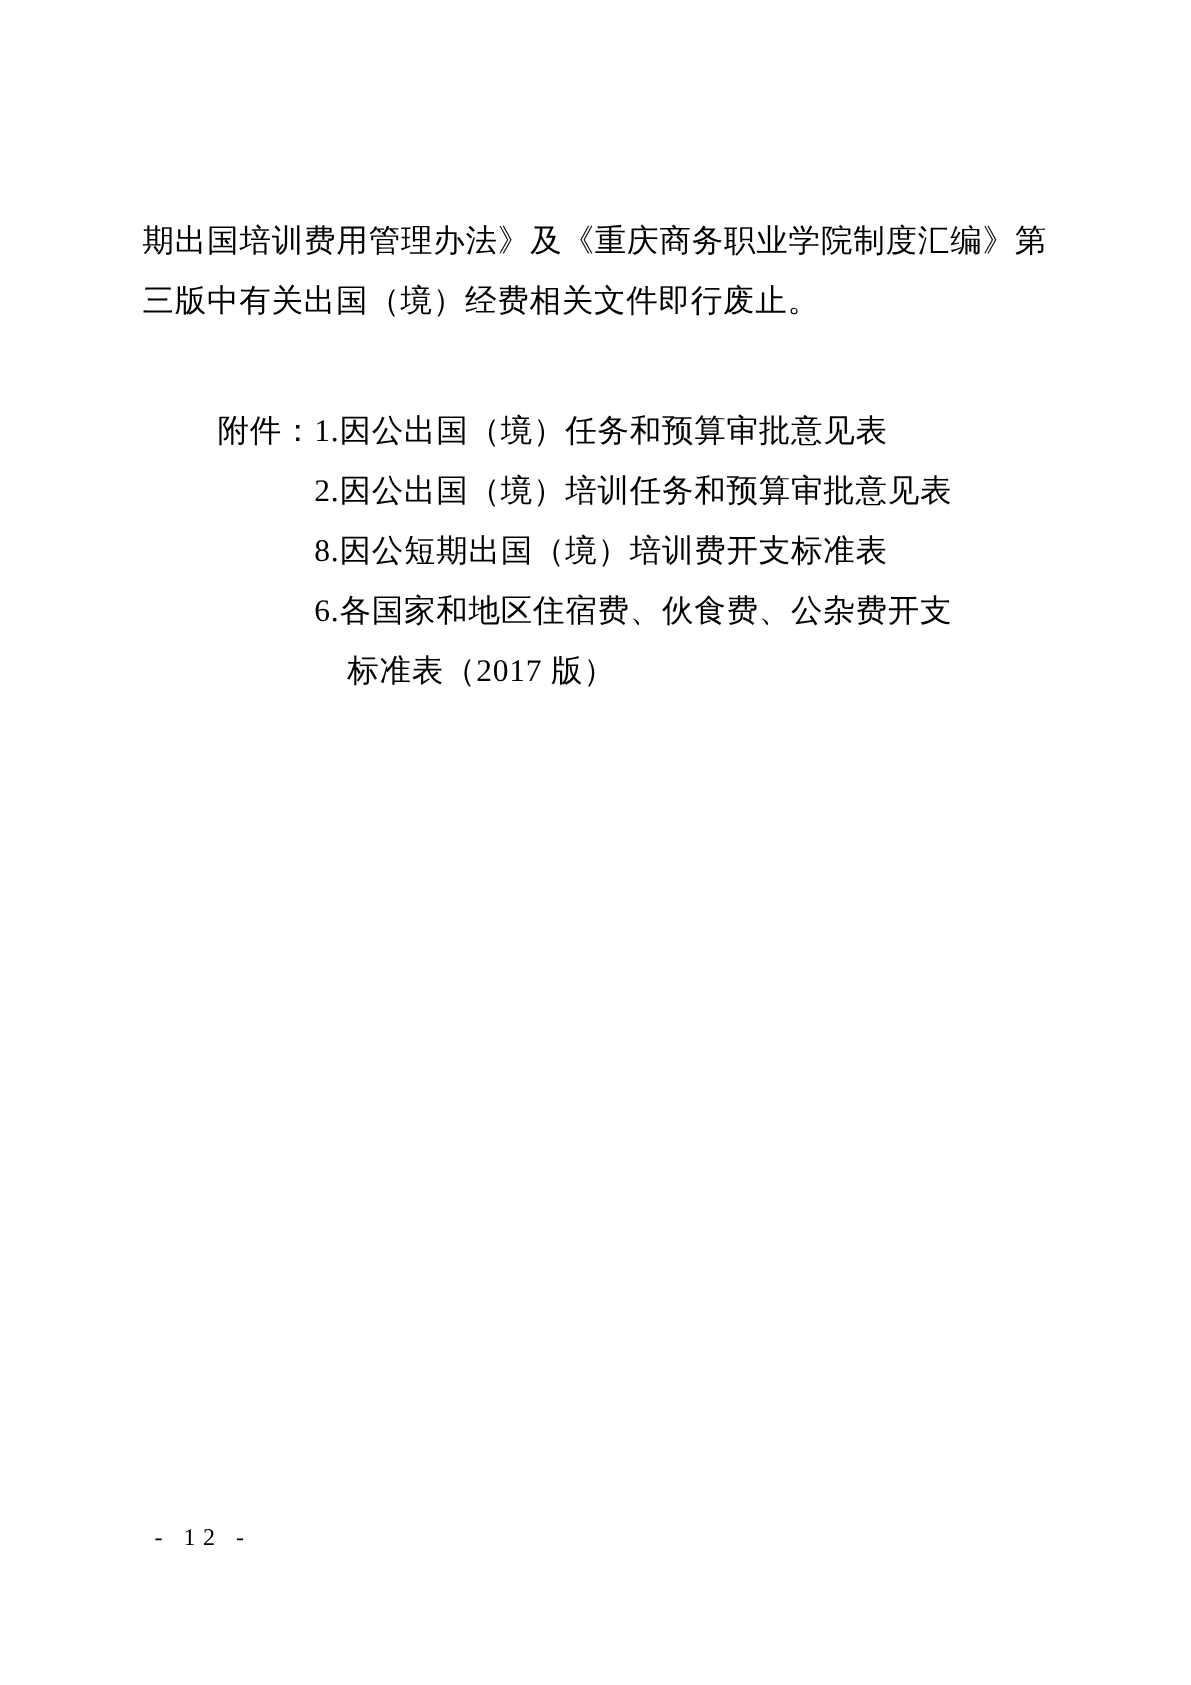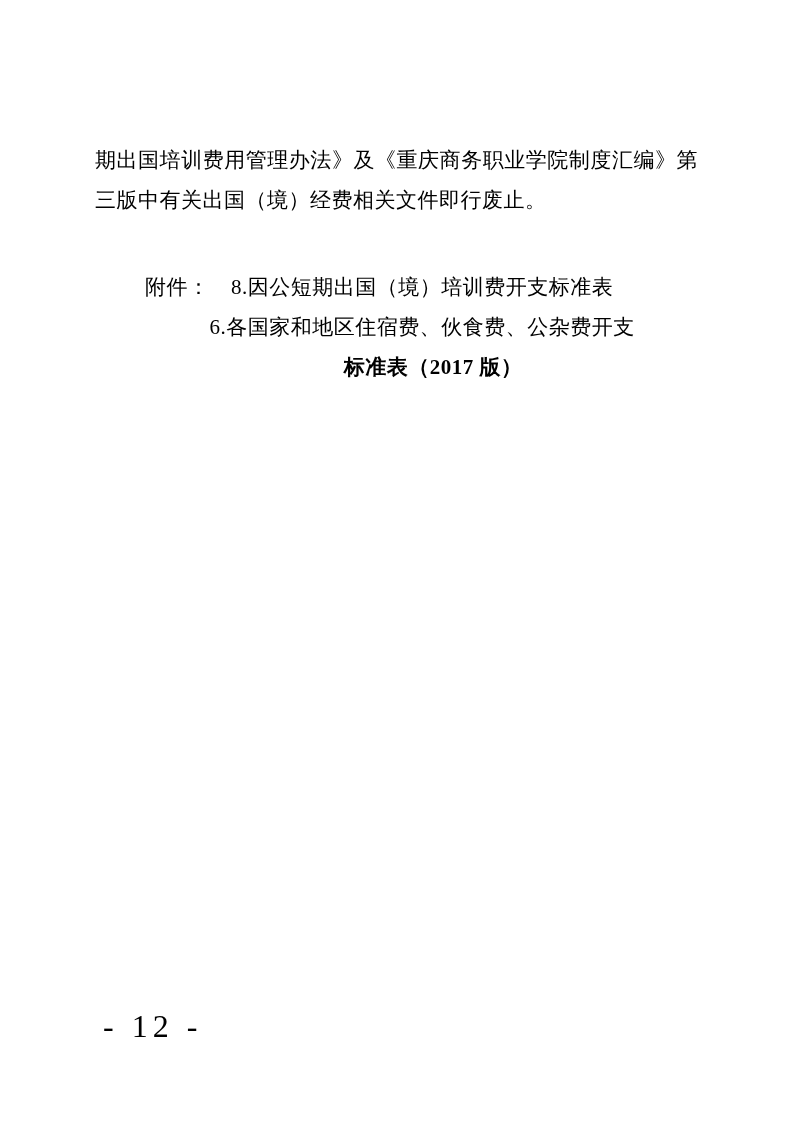--- a/index.html
+++ b/index.html
@@ -26,60 +26,60 @@
     letter-spacing: 0.5px;
   }
   .para {
     margin: 0;
     text-align: justify;
   }
   .attach {
     margin-top: 47px;
     display: flex;
     align-items: flex-start;
-    text-align: center;
   }
   .attach-label {
     flex: none;
     padding-left: 50px;
     white-space: nowrap;
   }
   .attach-items {
     flex: none;
     min-width: 0;
   }
   .attach-item {
     white-space: nowrap;
   }
   .attach-item.wrap-line {
     padding-left: 22px;
-    font-weight: bold;
   }
   .page-number {
     position: absolute;
     left: 103px;
     top: 1010px;
-    font-size: 32px;
+    font-size: 16px;
     line-height: 32px;
     letter-spacing: 5px;
     white-space: pre;
   }
 </style>
 </head>
 <body>
 
 <div class="page">
 
   <div class="content">
 
     <p class="para">期出国培训费用管理办法》及《重庆商务职业学院制度汇编》第三版中有关出国（境）经费相关文件即行废止。</p>
 
     <div class="attach">
       <span class="attach-label">附件：</span>
       <div class="attach-items">
+        <div class="attach-item">1.因公出国（境）任务和预算审批意见表</div>
+        <div class="attach-item">2.因公出国（境）培训任务和预算审批意见表</div>
         <div class="attach-item">8.因公短期出国（境）培训费开支标准表</div>
         <div class="attach-item">6.各国家和地区住宿费、伙食费、公杂费开支</div>
         <div class="attach-item wrap-line">标准表（2017 版）</div>
       </div>
     </div>
 
   </div>
 
   <div class="page-number">- 12 -</div>
 

